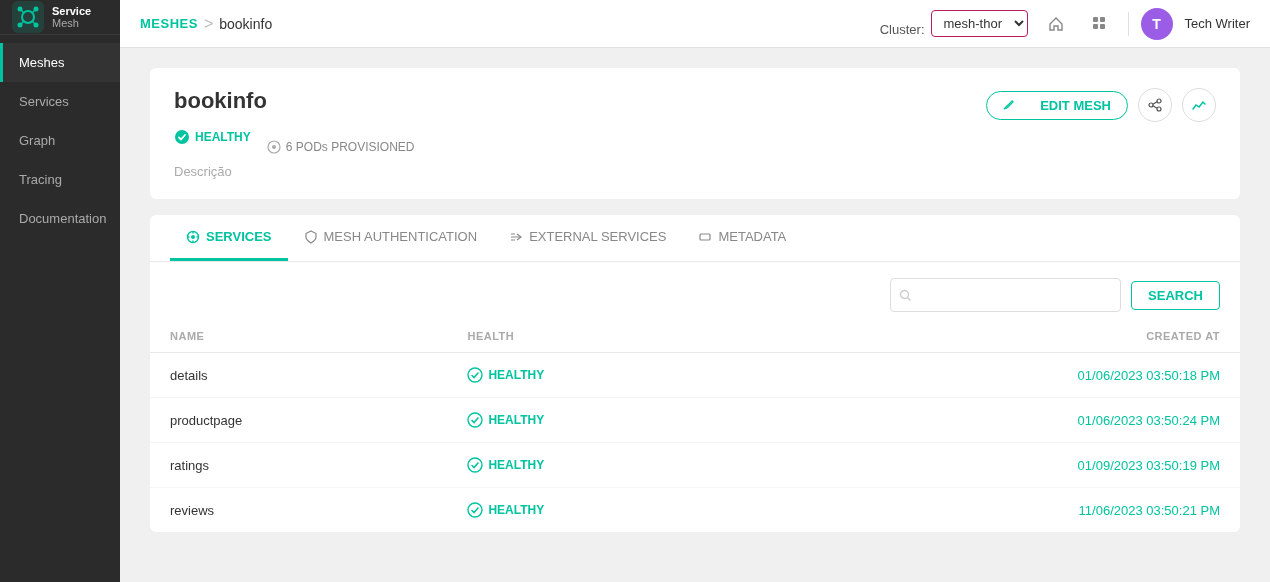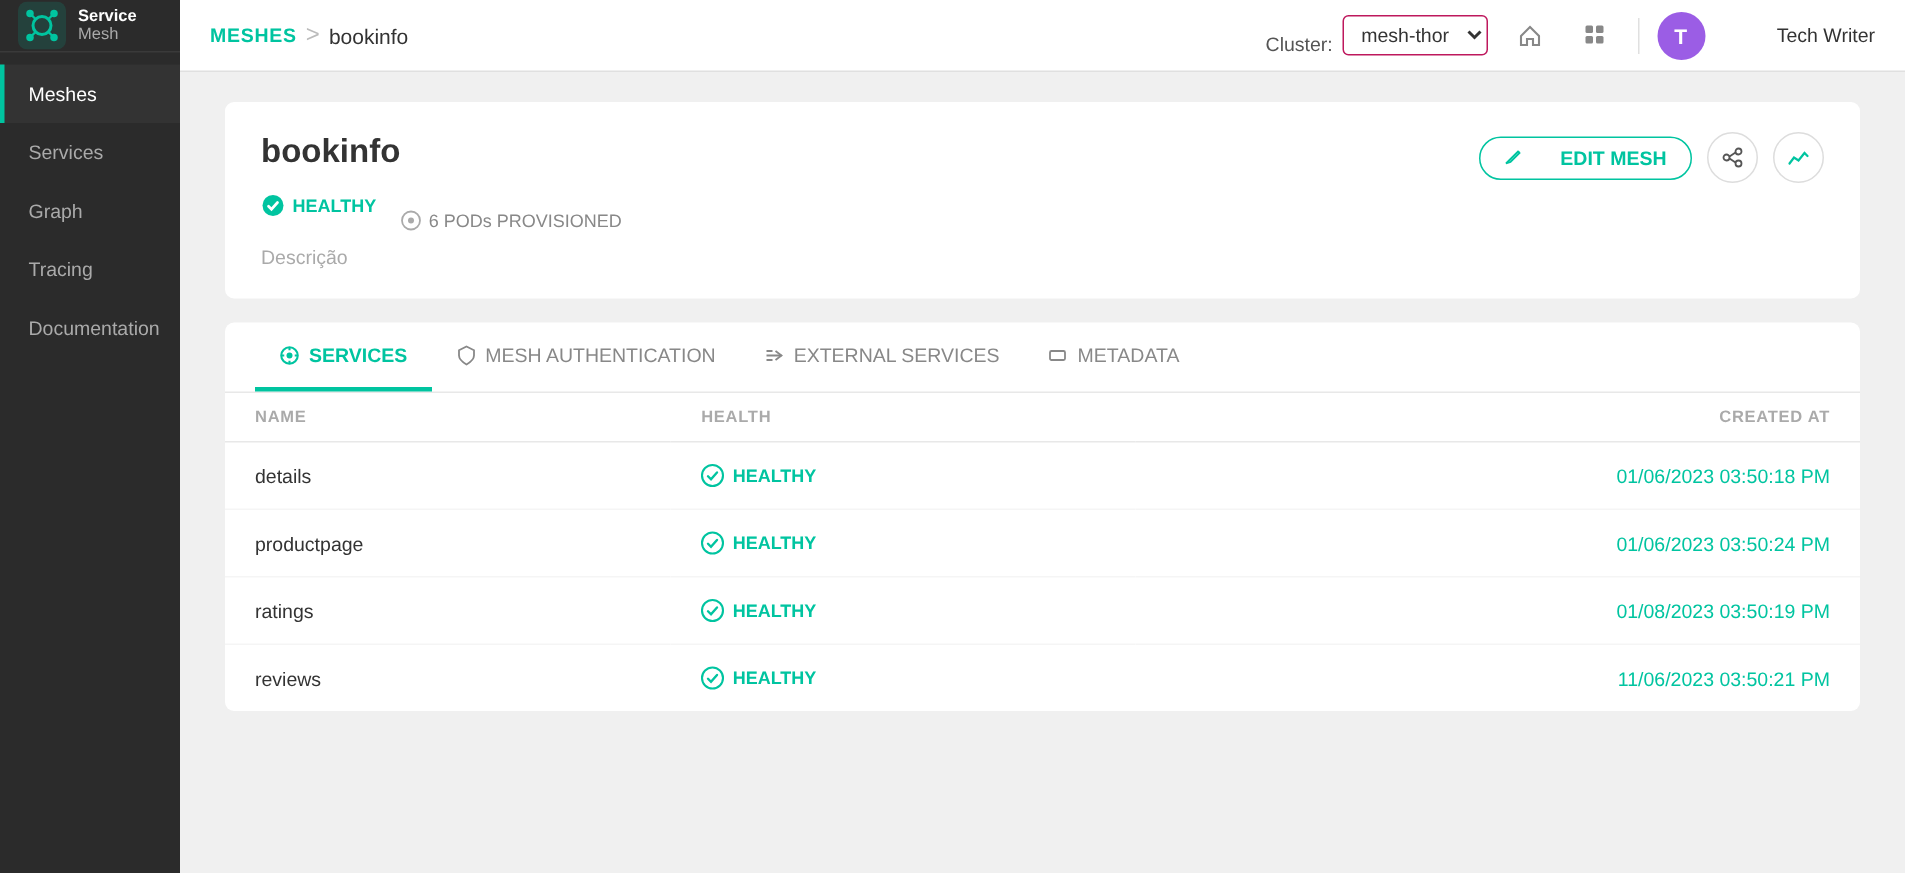--- a/index.html
+++ b/index.html
@@ -126,21 +126,20 @@
       display: flex;
       align-items: center;
       justify-content: center;
       color: #fff;
       font-size: 14px;
       font-weight: bold;
     }
     .user-name {
       font-size: 13px;
       color: #333;
-      margin-left: 36px;
     }
 
     
     .content {
       flex: 1;
       padding: 20px 30px;
       overflow: auto;
     }
 
     
@@ -471,20 +470,32 @@
           <span>EXTERNAL SERVICES</span>
         </div>
         <div class="tab">
           <svg width="14" height="14" viewBox="0 0 14 14" fill="none">
             <rect x="2" y="4" width="10" height="6" rx="1" stroke="#888" stroke-width="1.2" fill="none"></rect>
           </svg>
           <span>METADATA</span>
         </div>
       </div>
 
+      <div class="table-toolbar">
+        <div class="search-input-wrap">
+          <div class="search-icon-wrap">
+            <svg width="13" height="13" viewBox="0 0 13 13" fill="none">
+              <circle cx="5.5" cy="5.5" r="4" stroke="#ccc" stroke-width="1.4"></circle>
+              <line x1="8.5" y1="8.5" x2="11.5" y2="11.5" stroke="#ccc" stroke-width="1.4"></line>
+            </svg>
+          </div>
+          <input class="search-input" type="text" placeholder="" style="">
+        </div>
+        <button class="btn-search">SEARCH</button>
+      </div>
 
       <table class="data-table">
         <thead>
           <tr>
             <th>NAME</th>
             <th>HEALTH</th>
             <th class="right">CREATED AT</th>
           </tr>
         </thead>
         <tbody id="table-body">
@@ -518,21 +529,21 @@
               <td class="name-cell">ratings</td>
               <td>
     <div class="healthy-badge">
       <svg width="16" height="16" viewBox="0 0 16 16" fill="none">
         <circle cx="8" cy="8" r="7" stroke="#00c4a0" stroke-width="1.4" fill="none"></circle>
         <path d="M5 8.5L7 10.5L11 6" stroke="#00c4a0" stroke-width="1.6" stroke-linecap="round"></path>
       </svg>
       <span style="color:#00c4a0;font-weight:600;font-size:12px;">HEALTHY</span>
     </div>
   </td>
-              <td class="date-cell">01/08/2023 03:50:19 PM</td>
+              <td class="date-cell">01/09/2023 03:50:19 PM</td>
             </tr>
             <tr>
               <td class="name-cell">reviews</td>
               <td>
     <div class="healthy-badge">
       <svg width="16" height="16" viewBox="0 0 16 16" fill="none">
         <circle cx="8" cy="8" r="7" stroke="#00c4a0" stroke-width="1.4" fill="none"></circle>
         <path d="M5 8.5L7 10.5L11 6" stroke="#00c4a0" stroke-width="1.6" stroke-linecap="round"></path>
       </svg>
       <span style="color:#00c4a0;font-weight:600;font-size:12px;">HEALTHY</span>

